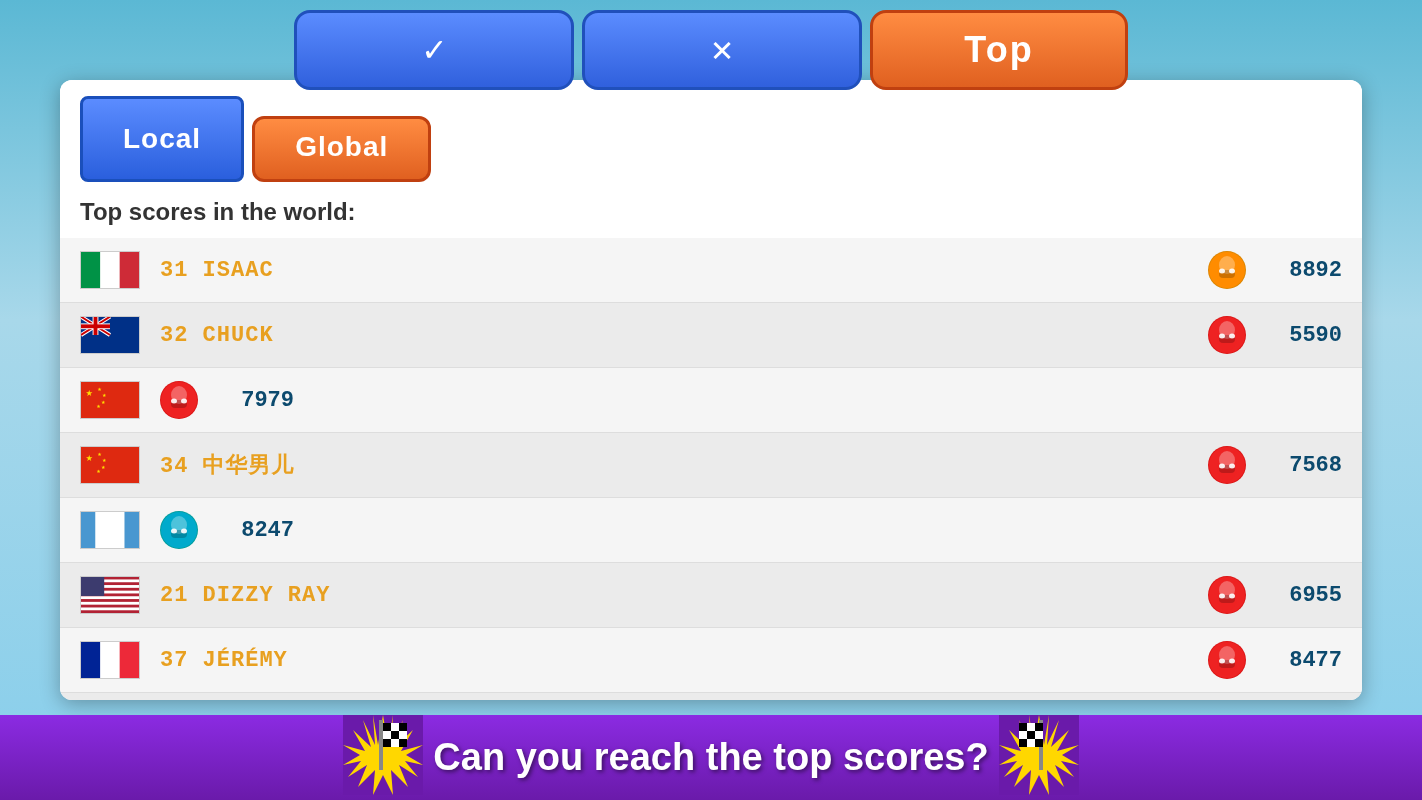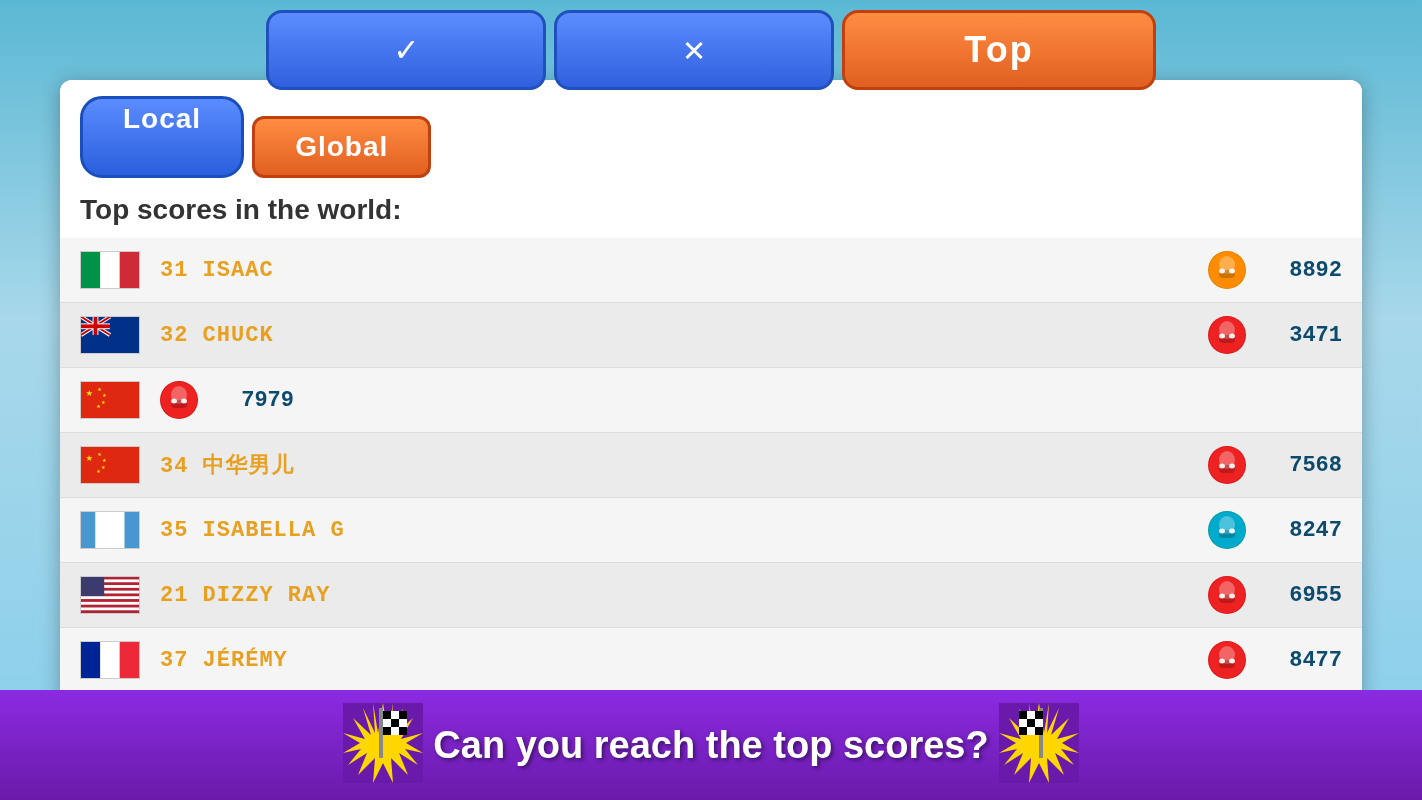--- a/index.html
+++ b/index.html
@@ -56,21 +56,21 @@
       justify-content: center;
       cursor: pointer;
       font-size: 36px;
       color: white;
     }
 
     .btn-top {
       background: linear-gradient(180deg, #FF8C42 0%, #E06020 100%);
       border: 3px solid #C04010;
       border-radius: 16px;
-      width: 314px;
+      width: 258px;
       height: 80px;
       display: flex;
       align-items: center;
       justify-content: center;
       cursor: pointer;
       font-size: 36px;
       font-weight: bold;
       color: white;
       font-family: 'Arial', sans-serif;
       letter-spacing: 2px;
@@ -94,22 +94,22 @@
     .tab-row {
       display: flex;
       padding: 16px 20px 8px 20px;
       gap: 8px;
       background: white;
     }
 
     .tab-local {
       background: linear-gradient(180deg, #5B8CFF 0%, #2A5FDD 100%);
       border: 3px solid #1A4FBB;
-      border-radius: 22px;
-      padding: 4px 40px;
+      border-radius: 8px;
+      padding: 24px 40px;
       color: white;
       font-size: 28px;
       font-weight: bold;
       font-family: 'Arial Black', sans-serif;
       cursor: pointer;
       letter-spacing: 1px;
     }
 
     .tab-global {
       background: linear-gradient(180deg, #FF8C42 0%, #E06020 100%);
@@ -120,21 +120,21 @@
       font-size: 28px;
       font-weight: bold;
       font-family: 'Arial Black', sans-serif;
       cursor: pointer;
       letter-spacing: 1px;
       margin-top: 20px;
     }
 
     .section-title {
       padding: 8px 20px 12px 20px;
-      font-size: 28px;
+      font-size: 24px;
       font-weight: bold;
       color: #333;
       font-family: Arial, sans-serif;
     }
 
     
     .scores-list {
       overflow-y: auto;
       height: calc(100% - 130px);
     }
@@ -198,21 +198,21 @@
       min-width: 80px;
       text-align: right;
     }
 
     
     .bottom-banner {
       position: absolute;
       bottom: 0;
       left: 0;
       right: 0;
-      height: 110px;
+      height: 85px;
       background: linear-gradient(180deg, #8B2BE2 0%, #6A1AAA 100%);
       display: flex;
       align-items: center;
       justify-content: center;
       z-index: 10;
     }
 
     .banner-text {
       color: white;
       font-size: 38px;
@@ -315,21 +315,21 @@
     <div class="avatar avatar-red">
           <svg width="38" height="38" viewBox="0 0 38 38">
             <circle cx="19" cy="19" r="18" fill="#EE2222"></circle>
             <ellipse cx="19" cy="22" rx="10" ry="12" fill="#EE2222" opacity="0.8"></ellipse>
             <ellipse cx="19" cy="14" rx="8" ry="9" fill="rgba(255,255,255,0.3)"></ellipse>
             <rect x="11" y="19" width="16" height="8" rx="4" fill="rgba(0,0,0,0.2)"></rect>
             <ellipse cx="14" cy="20" rx="3" ry="2.5" fill="white" opacity="0.9"></ellipse>
             <ellipse cx="24" cy="20" rx="3" ry="2.5" fill="white" opacity="0.9"></ellipse>
           </svg>
         </div>
-    <div class="score-value">3471</div>
+    <div class="score-value">5590</div>
   </div>
       <div class="score-row">
     <div class="flag">
           <svg width="60" height="38" viewBox="0 0 60 38">
             <rect width="60" height="38" fill="#DE2910"></rect>
             <text x="5" y="15" font-size="12" fill="#FFDE00">★</text>
             <text x="17" y="10" font-size="7" fill="#FFDE00">★</text>
             <text x="22" y="16" font-size="7" fill="#FFDE00">★</text>
             <text x="21" y="23" font-size="7" fill="#FFDE00">★</text>
             <text x="16" y="27" font-size="7" fill="#FFDE00">★</text>
@@ -374,23 +374,20 @@
     <div class="score-value">7568</div>
   </div>
       <div class="score-row">
     <div class="flag">
           <svg width="60" height="38" viewBox="0 0 60 38">
             <rect x="0" y="0" width="15" height="38" fill="#4997D0"></rect>
             <rect x="15" y="0" width="30" height="38" fill="white"></rect>
             <rect x="45" y="0" width="15" height="38" fill="#4997D0"></rect>
           </svg>
         </div>
-    <div class="player-info">
-      <span class="rank-name">35 ISABELLA G</span>
-    </div>
     <div class="avatar avatar-cyan">
           <svg width="38" height="38" viewBox="0 0 38 38">
             <circle cx="19" cy="19" r="18" fill="#00AACC"></circle>
             <ellipse cx="19" cy="22" rx="10" ry="12" fill="#00AACC" opacity="0.8"></ellipse>
             <ellipse cx="19" cy="14" rx="8" ry="9" fill="rgba(255,255,255,0.3)"></ellipse>
             <rect x="11" y="19" width="16" height="8" rx="4" fill="rgba(0,0,0,0.2)"></rect>
             <ellipse cx="14" cy="20" rx="3" ry="2.5" fill="white" opacity="0.9"></ellipse>
             <ellipse cx="24" cy="20" rx="3" ry="2.5" fill="white" opacity="0.9"></ellipse>
           </svg>
         </div>

